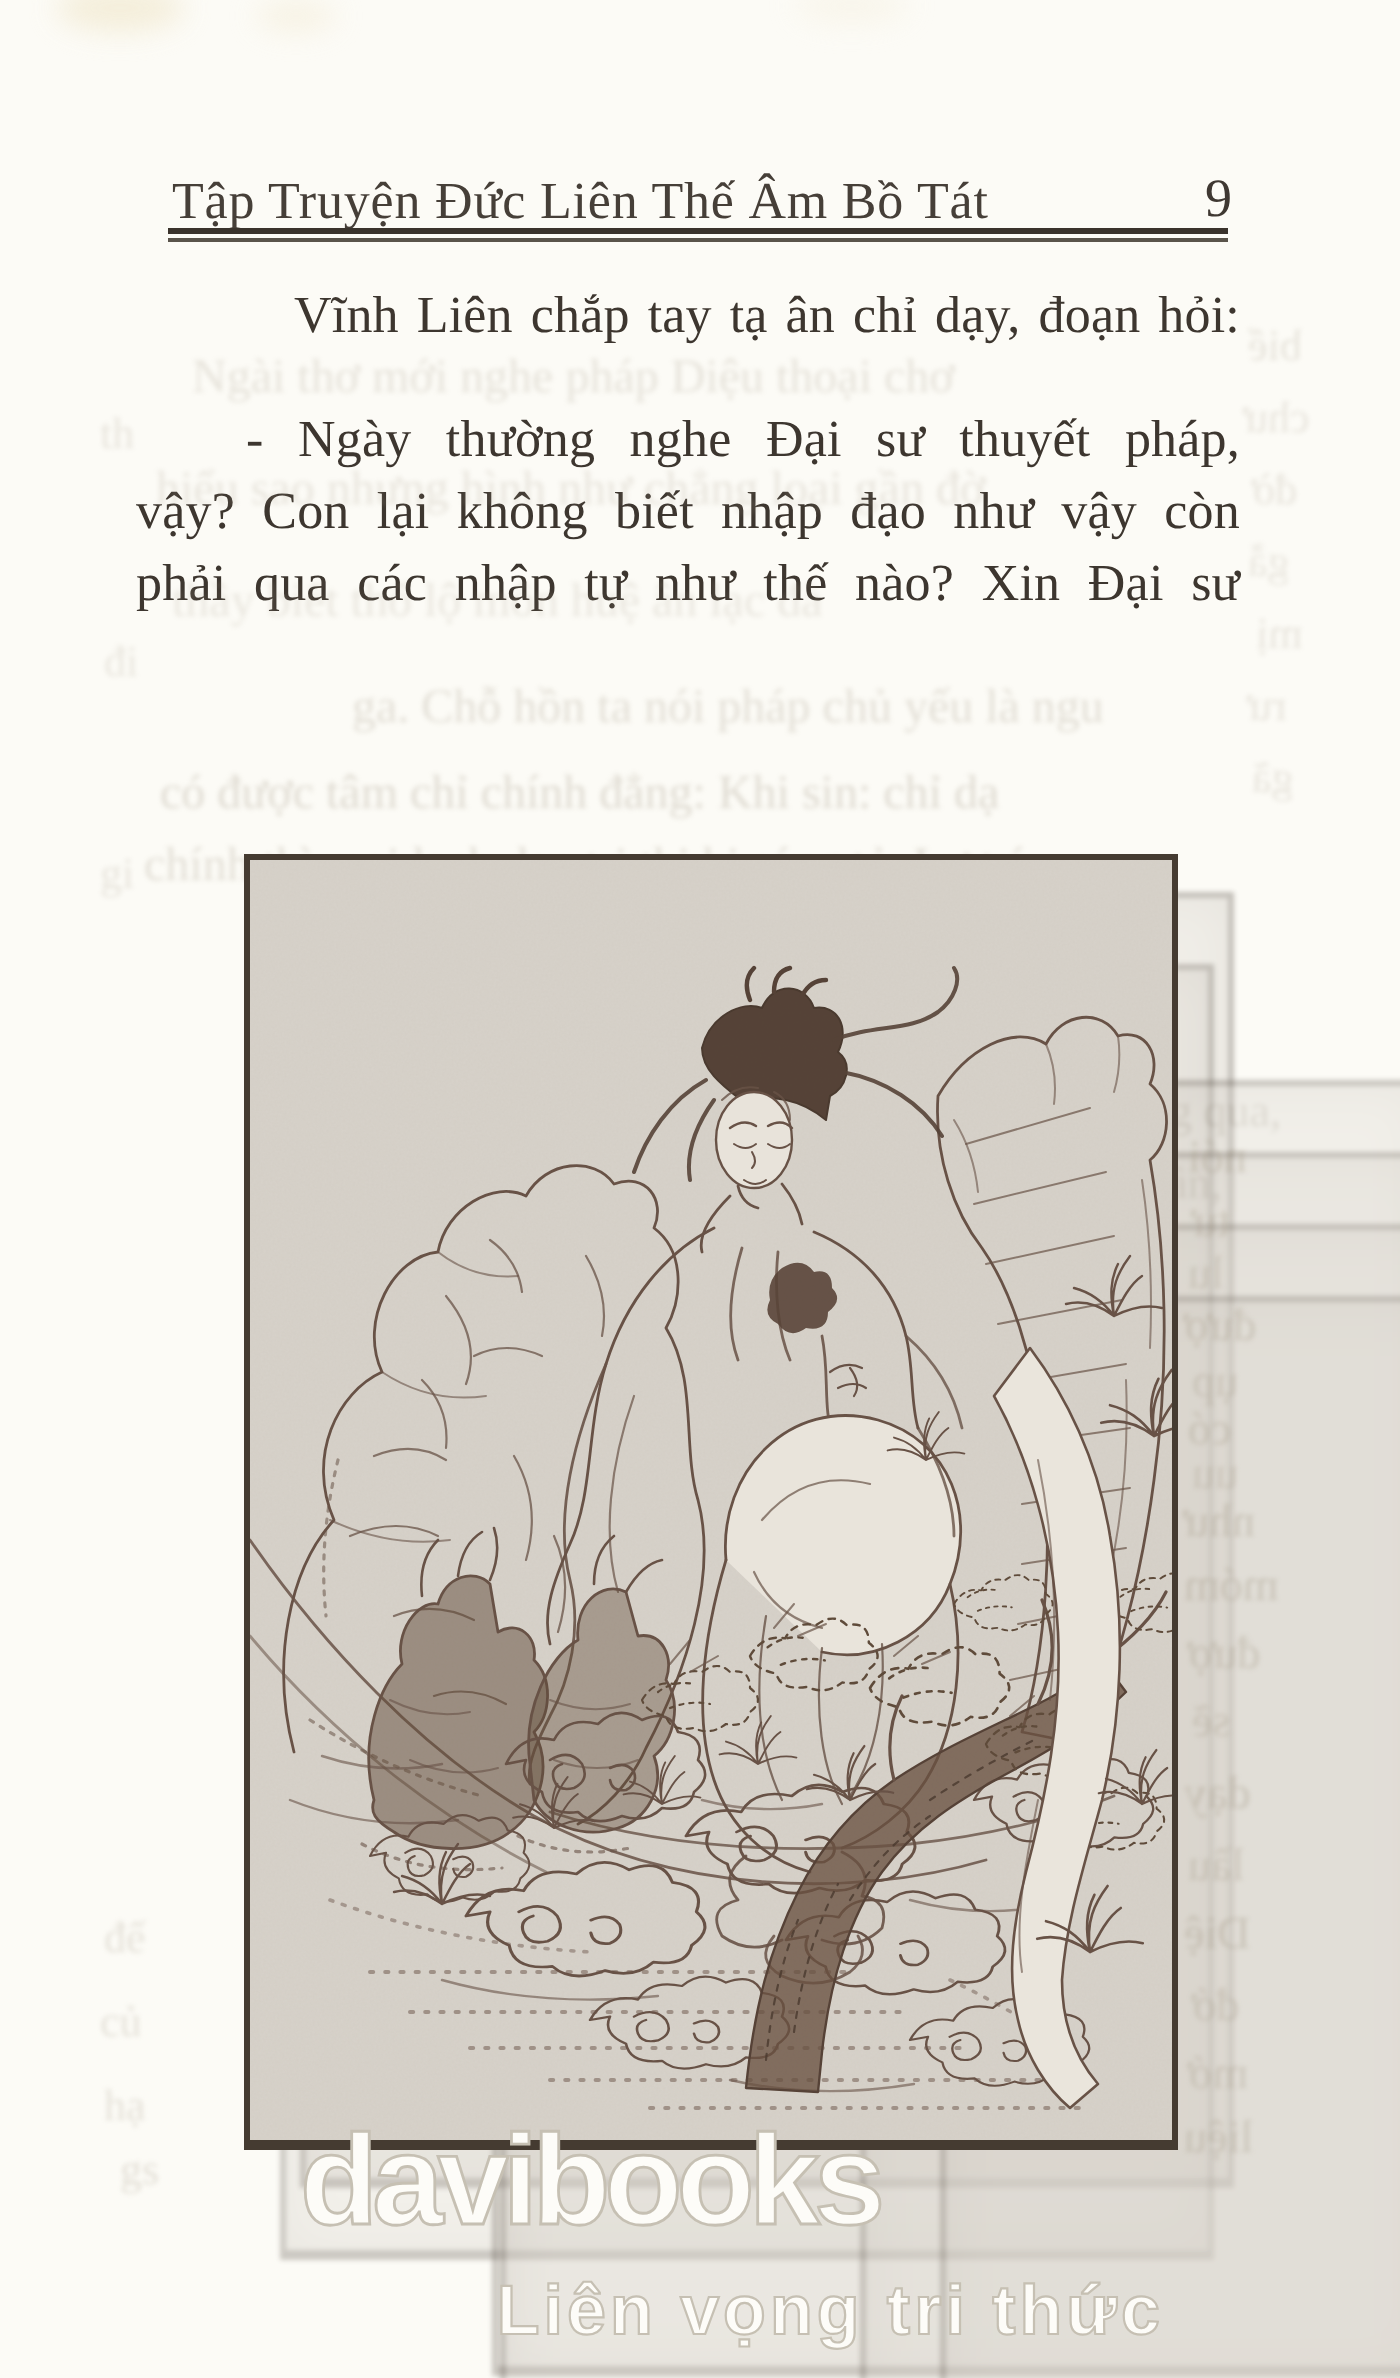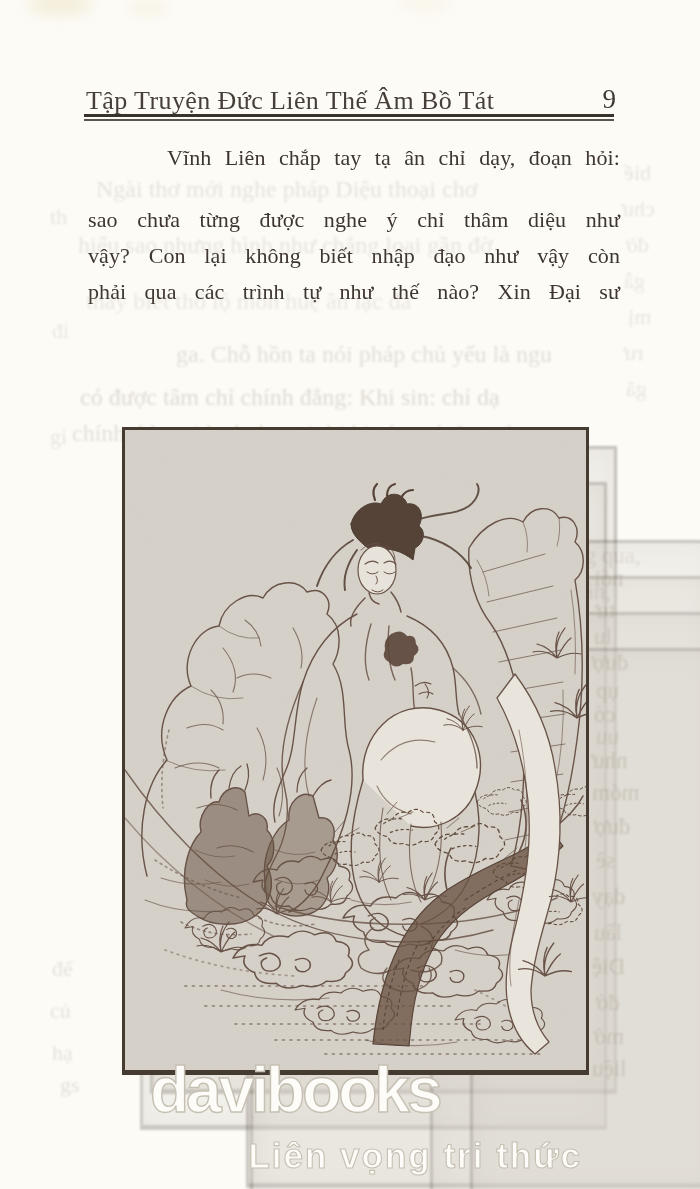--- a/index.html
+++ b/index.html
@@ -11,21 +11,21 @@
   .sm2{left:128px;top:0px;width:40px;height:16px;background:#f5efdd;opacity:.7;}
   .sm3{left:398px;top:-6px;width:56px;height:18px;background:#f6f1e2;opacity:.55;}
   
   .hdr-title{position:absolute;left:86px;top:86px;font-size:26px;letter-spacing:.4px;color:#463f38;white-space:nowrap;}
   .hdr-page{position:absolute;left:574px;top:84px;width:42px;text-align:right;font-size:27px;color:#3f3832;}
   .hdr-rule{position:absolute;left:84px;top:114px;width:530px;}
   .hdr-rule .r1{height:2.6px;background:#3a332c;}
   .hdr-rule .r2{height:1.6px;background:#5a544b;margin-top:2.4px;}
   
   .bodytext{position:absolute;left:68px;top:140px;width:552px;color:#3d362f;}
-  .line{height:36px;line-height:36px;font-size:22px;text-align:justify;text-align-last:justify;letter-spacing:.1px;margin-left:20px;}
+  .line{height:36px;line-height:36px;font-size:26px;text-align:justify;text-align-last:justify;letter-spacing:.1px;}
   .para.p2{margin-top:26px;}
   .para.p1 .line.first{text-indent:79px;}
   .para.p2 .line.first{text-indent:55px;}
   .para.p2 .line.last{text-align-last:left;}
   
   .ghost{position:absolute;font-family:"Liberation Serif","DejaVu Serif",serif;color:#a89e8c;white-space:nowrap;filter:blur(1.2px);pointer-events:none;}
   .ghost.mirror{transform:scaleX(-1);}
   .ghost.plate{color:#8f8575;}
   
   .plate{position:absolute;left:122px;top:427px;width:461px;height:640px;background:#d7d2ca;
@@ -52,23 +52,23 @@
   <div class="hdr-rule">
     <div class="r1"></div>
       <div class="r2"></div>
   </div>
 
   <div class="bodytext">
       <div class="para p1">
         <div class="line first last">Vĩnh Liên chắp tay tạ ân chỉ dạy, đoạn hỏi:</div>
       </div>
       <div class="para p2">
-        <div class="line">sao chưa từng được nghe ý chỉ thâm diệu như</div>
+        <div class="line first">- Ngày thường nghe Đại sư thuyết pháp,</div>
         <div class="line">vậy? Con lại không biết nhập đạo như vậy còn</div>
-        <div class="line">phải qua các trình tự như thế nào? Xin Đại sư</div>
+        <div class="line">phải qua các nhập tự như thế nào? Xin Đại sư</div>
       </div>
     </div>
 
   <div id="ghosts">
       <span class="ghost" style="left: 96px; top: 176px; font-size: 24px; opacity: 0.26;">Ngài thơ mới nghe pháp Diệu thoại chơ</span>
       <span class="ghost" style="left: 78px; top: 232px; font-size: 24px; opacity: 0.24;">hiểu sao nhưng hình như chẳng loại gần đờ</span>
       <span class="ghost" style="left: 86px; top: 288px; font-size: 24px; opacity: 0.22;">thầy biết thổ lộ môn huệ ân lạc đà</span>
       <span class="ghost" style="left: 176px; top: 341px; font-size: 24px; opacity: 0.3;">ga. Chỗ hồn ta nói pháp chủ yếu là ngu</span>
       <span class="ghost" style="left: 80px; top: 384px; font-size: 24px; opacity: 0.34;">có được tâm chỉ chính đẳng: Khi sin: chỉ dạ</span>
       <span class="ghost" style="left: 72px; top: 420px; font-size: 24px; opacity: 0.3;">chính thì mọi lạch dạn tri thị hi sáng tỏ. Lư trí</span>

